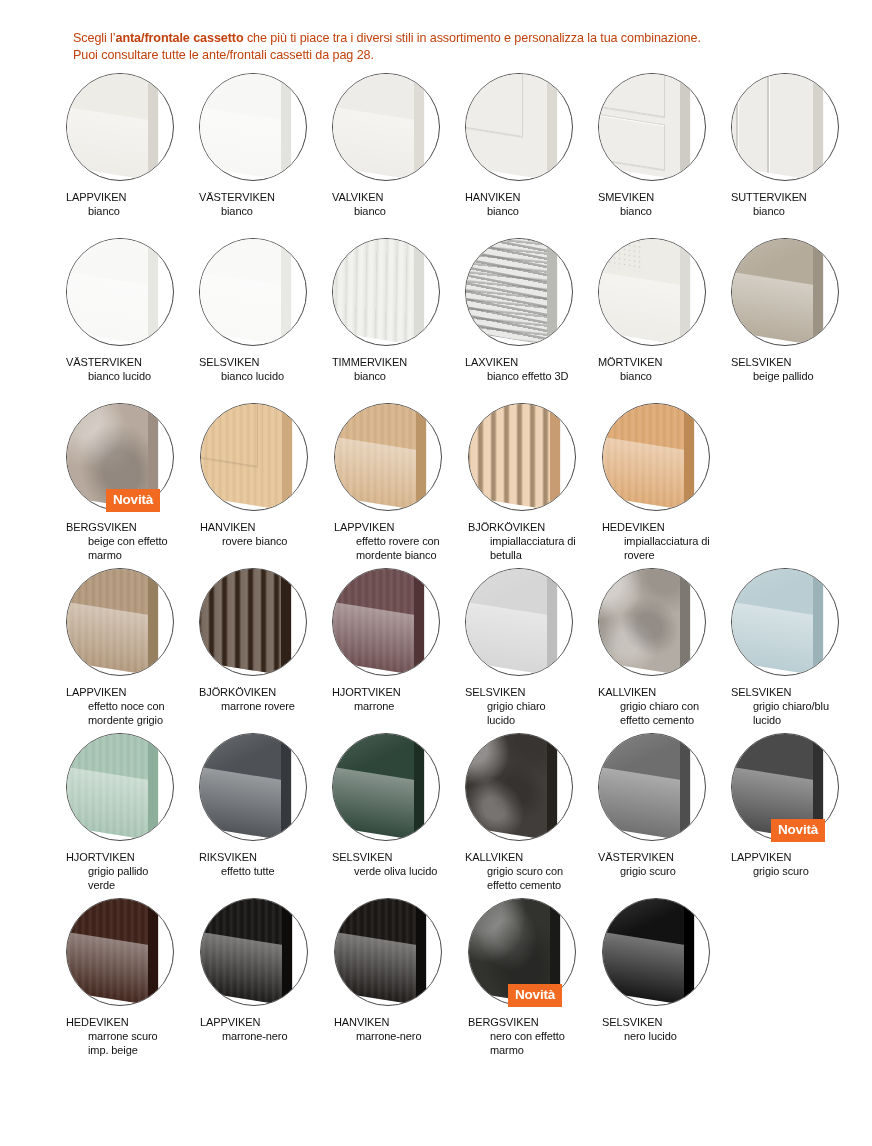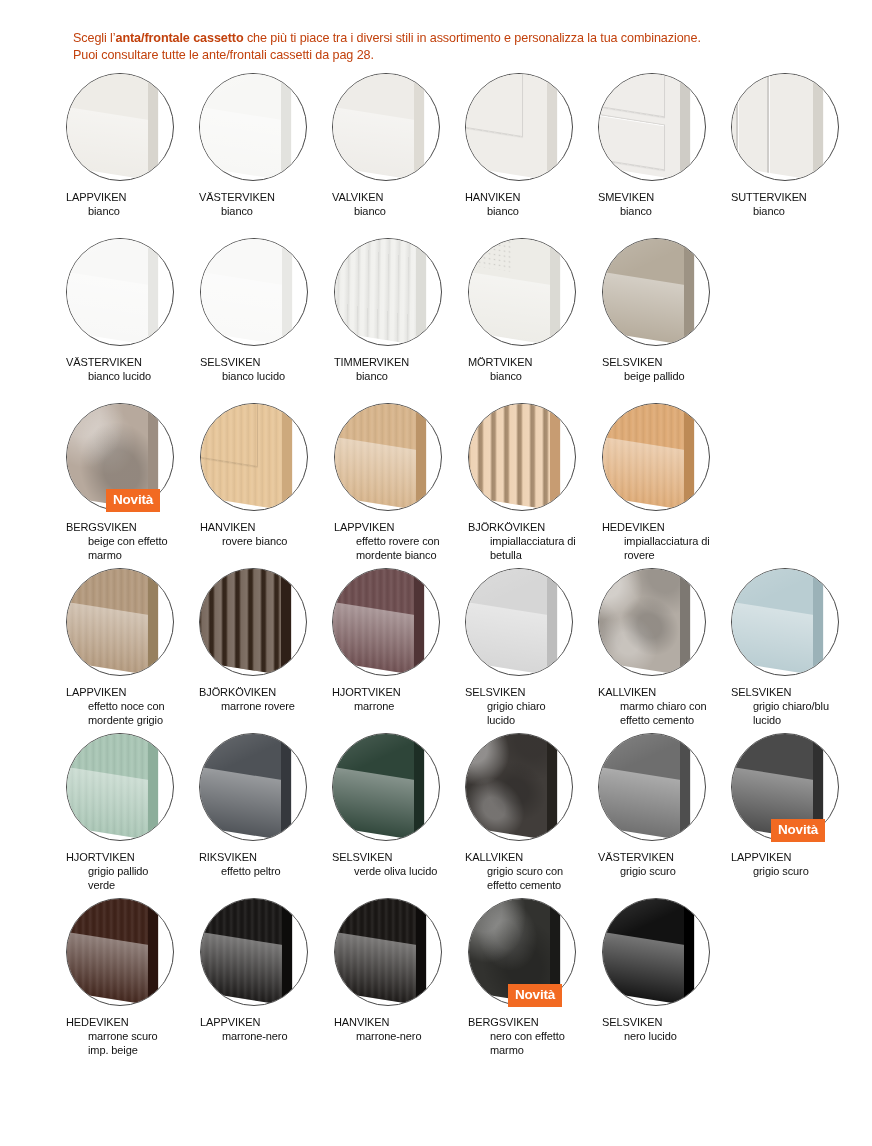--- a/index.html
+++ b/index.html
@@ -344,20 +344,35 @@
           </div>
         </div>
         <div class="caption">
           <span class="cap-name">TIMMERVIKEN</span>
           <span class="cap-desc">bianco</span>
         </div>
       </div>
       <div class="cell">
         <div class="swatch">
           <div class="panel-wrap">
+            <div class="face" style="background: rgb(233, 233, 231);">
+              <div class="tex tex-wave"></div>
+            </div>
+            <div class="edge" style="background: rgb(185, 185, 182);"></div>
+            <div class="edge2"></div>
+          </div>
+        </div>
+        <div class="caption">
+          <span class="cap-name">LAXVIKEN</span>
+          <span class="cap-desc">bianco effetto 3D</span>
+        </div>
+      </div>
+      <div class="cell">
+        <div class="swatch">
+          <div class="panel-wrap">
             <div class="face" style="background: rgb(237, 236, 231);">
               <div class="tex tex-dots"></div>
               <div class="sheen"></div>
             </div>
             <div class="edge" style="background: rgb(219, 218, 212);"></div>
             <div class="edge2"></div>
           </div>
         </div>
         <div class="caption">
           <span class="cap-name">MÖRTVIKEN</span>
@@ -531,21 +546,21 @@
           <div class="panel-wrap">
             <div class="face" style="background: rgb(179, 172, 164);">
               <div class="tex tex-concrete"></div>
             </div>
             <div class="edge" style="background: rgb(125, 120, 114);"></div>
             <div class="edge2"></div>
           </div>
         </div>
         <div class="caption">
           <span class="cap-name">KALLVIKEN</span>
-          <span class="cap-desc">marmo chiaro con effetto cemento</span>
+          <span class="cap-desc">grigio chiaro con effetto cemento</span>
         </div>
       </div>
       <div class="cell">
         <div class="swatch">
           <div class="panel-wrap">
             <div class="face" style="background: rgb(185, 205, 210);">
               <div class="gloss"></div>
               <div class="sheen"></div>
             </div>
             <div class="edge" style="background: rgb(155, 178, 184);"></div>
@@ -581,21 +596,21 @@
             <div class="face" style="background: rgb(78, 82, 87);">
               <div class="gloss"></div>
               <div class="sheen"></div>
             </div>
             <div class="edge" style="background: rgb(53, 56, 61);"></div>
             <div class="edge2"></div>
           </div>
         </div>
         <div class="caption">
           <span class="cap-name">RIKSVIKEN</span>
-          <span class="cap-desc">effetto peltro</span>
+          <span class="cap-desc">effetto tutte</span>
         </div>
       </div>
       <div class="cell">
         <div class="swatch">
           <div class="panel-wrap">
             <div class="face" style="background: rgb(46, 69, 57);">
               <div class="gloss"></div>
               <div class="sheen"></div>
             </div>
             <div class="edge" style="background: rgb(29, 46, 37);"></div>

